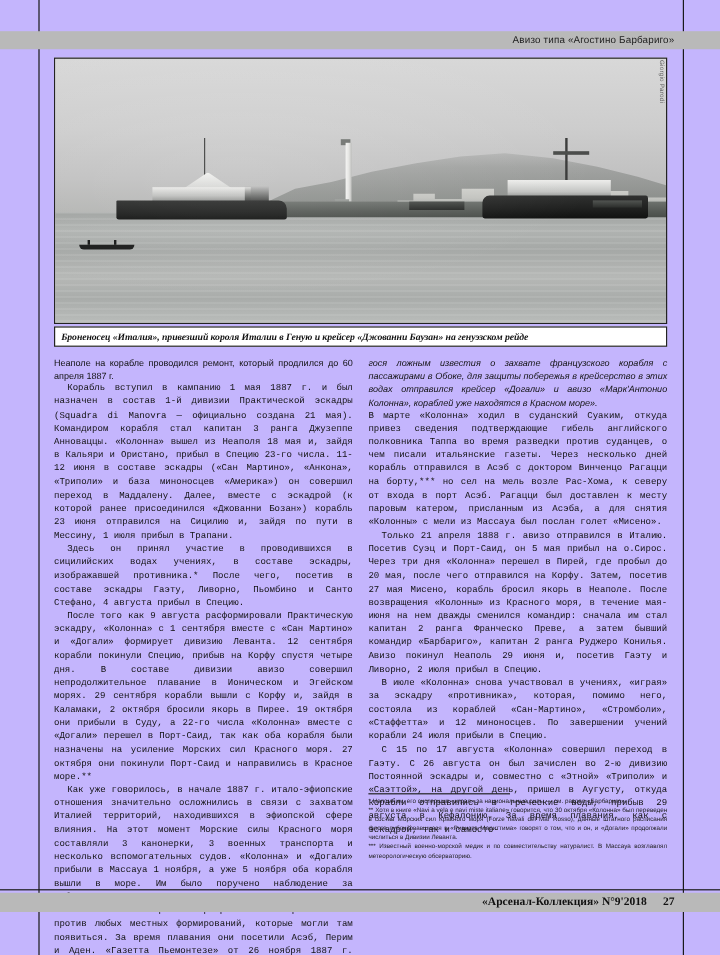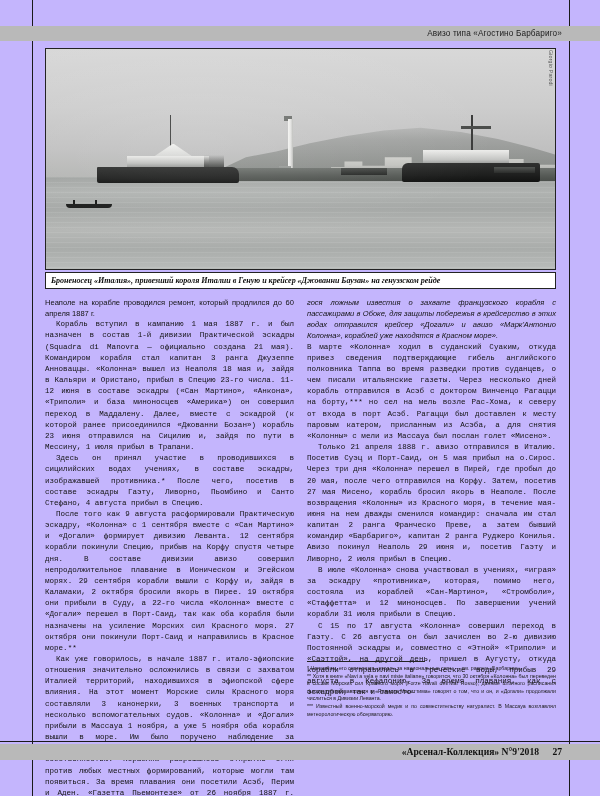--- a/index.html
+++ b/index.html
@@ -392,21 +392,21 @@
     <p>Корабль вступил в кампанию 1 мая 1887 г. и был назначен в состав 1-й дивизии Практической эскадры (Squadra di Manovra — официально создана 21 мая). Командиром корабля стал капитан 3 ранга Джузеппе Анноваццы. «Колонна» вышел из Неаполя 18 мая и, зайдя в Кальяри и Ористано, прибыл в Специю 23-го числа. 11-12 июня в составе эскадры («Сан Мартино», «Анкона», «Триполи» и база миноносцев «Америка») он совершил переход в Маддалену. Далее, вместе с эскадрой (к которой ранее присоединился «Джованни Бозан») корабль 23 июня отправился на Сицилию и, зайдя по пути в Мессину, 1 июля прибыл в Трапани.</p>
     <p>Здесь он принял участие в проводившихся в сицилийских водах учениях, в составе эскадры, изображавшей противника.* После чего, посетив в составе эскадры Гаэту, Ливорно, Пьомбино и Санто Стефано, 4 августа прибыл в Специю.</p>
     <p>После того как 9 августа расформировали Практическую эскадру, «Колонна» с 1 сентября вместе с «Сан Мартино» и «Догали» формирует дивизию Леванта. 12 сентября корабли покинули Специю, прибыв на Корфу спустя четыре дня. В составе дивизии авизо совершил непродолжительное плавание в Ионическом и Эгейском морях. 29 сентября корабли вышли с Корфу и, зайдя в Каламаки, 2 октября бросили якорь в Пирее. 19 октября они прибыли в Суду, а 22-го числа «Колонна» вместе с «Догали» перешел в Порт-Саид, так как оба корабля были назначены на усиление Морских сил Красного моря. 27 октября они покинули Порт-Саид и направились в Красное море.**</p>
     <p>Как уже говорилось, в начале 1887 г. итало-эфиопские отношения значительно осложнились в связи с захватом Италией территорий, находившихся в эфиопской сфере влияния. На этот момент Морские силы Красного моря составляли 3 канонерки, 3 военных транспорта и несколько вспомогательных судов. «Колонна» и «Догали» прибыли в Массауа 1 ноября, а уже 5 ноября оба корабля вышли в море. Им было поручено наблюдение за побережьем Данакалии, считавшимся итальянцами их собственностью. Кораблям разрешалось открытие огня против любых местных формирований, которые могли там появиться. За время плавания они посетили Асэб, Перим и Аден. «Газетта Пьемонтезе» от 26 ноября 1887 г. писала: «Из-за оказавше-</p>
   </div>
 
   <div class="col col-right">
     <p class="noind italic">гося ложным известия о захвате французского корабля с пассажирами в Обоке, для защиты побережья в крейсерство в этих водах отправился крейсер «Догали» и авизо «Марк'Антонио Колонна», кораблей уже находятся в Красном море».</p>
     <p class="noind"> В марте «Колонна» ходил в суданский Суаким, откуда привез сведения подтверждающие гибель английского полковника Таппа во время разведки против суданцев, о чем писали итальянские газеты. Через несколько дней корабль отправился в Асэб с доктором Винченцо Рагацци на борту,*** но сел на мель возле Рас-Хома, к северу от входа в порт Асэб. Рагацци был доставлен к месту паровым катером, присланным из Асэба, а для снятия «Колонны» с мели из Массауа был послан голет «Мисено».</p>
     <p>Только 21 апреля 1888 г. авизо отправился в Италию. Посетив Суэц и Порт-Саид, он 5 мая прибыл на о.Сирос. Через три дня «Колонна» перешел в Пирей, где пробыл до 20 мая, после чего отправился на Корфу. Затем, посетив 27 мая Мисено, корабль бросил якорь в Неаполе. После возвращения «Колонны» из Красного моря, в течение мая-июня на нем дважды сменился командир: сначала им стал капитан 2 ранга Франческо Преве, а затем бывший командир «Барбариго», капитан 2 ранга Руджеро Конилья. Авизо покинул Неаполь 29 июня и, посетив Гаэту и Ливорно, 2 июля прибыл в Специю.</p>
-    <p>В июле «Колонна» снова участвовал в учениях, «играя» за эскадру «противника», которая, помимо него, состояла из кораблей «Сан-Мартино», «Стромболи», «Стаффетта» и 12 миноносцев. По завершении учений корабли 31 июля прибыли в Специю.</p>
+    <p>В июле «Колонна» снова участвовал в учениях, «играя» за эскадру «противника», которая, помимо него, состояла из кораблей «Сан-Мартино», «Стромболи», «Стаффетта» и 12 миноносцев. По завершении учений корабли 24 июля прибыли в Специю.</p>
     <p>С 15 по 17 августа «Колонна» совершил переход в Гаэту. С 26 августа он был зачислен во 2-ю дивизию Постоянной эскадры и, совместно с «Этной» «Триполи» и «Саэттой», на другой день, пришел в Аугусту, откуда корабли отправились в греческие воды, прибыв 29 августа в Кефалонию. За время плавания, как с эскадрой, так и самосто-</p>
   </div>
 
   <div class="footnote-rule"></div>
   <div class="footnotes">
     <p>* Напомним, его систершип «играл» за национальные силы — см. раздел «Барбариго».</p>
     <p>** Хотя в книге «Navi a vela e navi miste italiane» говорится, что 30 октября «Колонна» был переведен в состав Морских сил Красного моря (Forze navali del Mar Rosso), данные штатного расписания флота публиковавшиеся в «Ривиста Мариттима» говорят о том, что и он, и «Догали» продолжали числиться в Дивизии Леванта.</p>
     <p>*** Известный военно-морской медик и по совместительству натуралист. В Массауа возглавлял метеорологическую обсерваторию.</p>
   </div>
 

